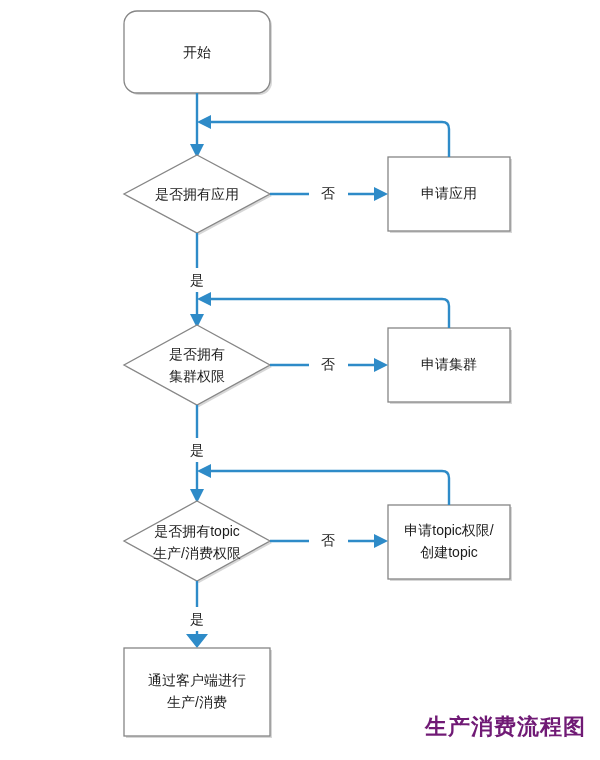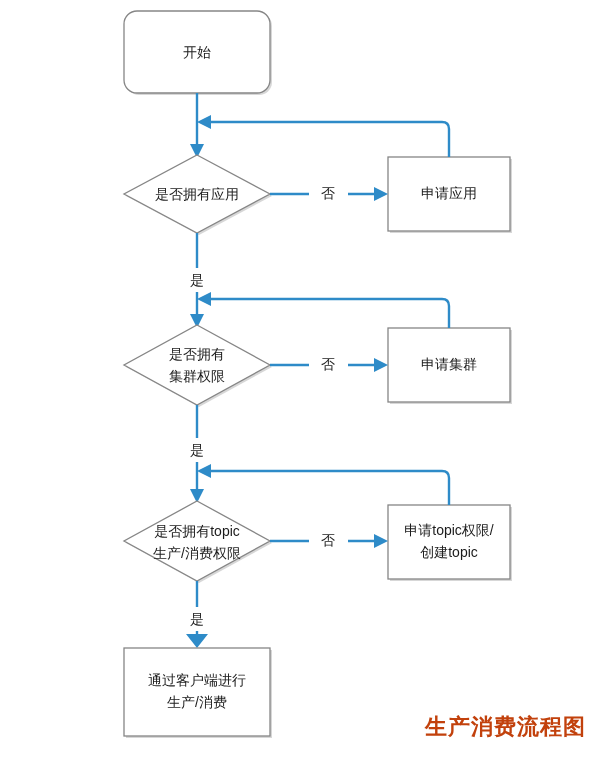--- a/index.html
+++ b/index.html
@@ -56,21 +56,21 @@
   .flow-arrow {
     fill: #2e8bc8;
   }
   .diagram-title {
     position: absolute;
     right: 14px;
     bottom: 18px;
     font-family: "Liberation Sans", "DejaVu Sans", sans-serif;
     font-size: 22px;
     font-weight: bold;
-    color: #c2410c;
+    color: #701a75;
     letter-spacing: 1px;
     white-space: nowrap;
   }
 </style>
 </head>
 <body>
 
 <svg id="flow-canvas" viewBox="0 0 600 760">
 
   <g>

